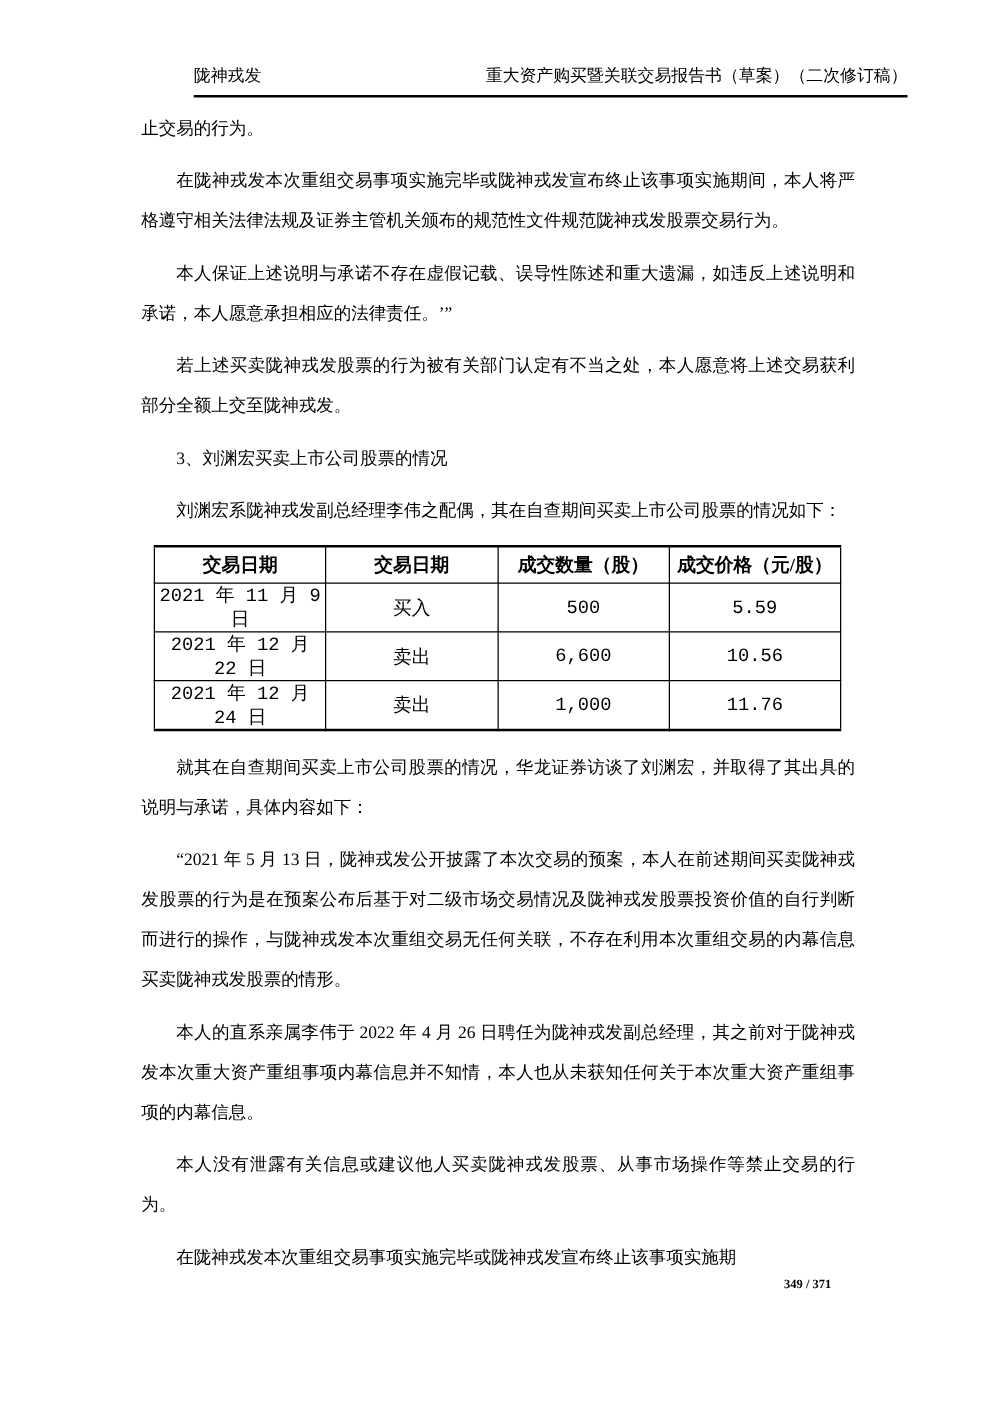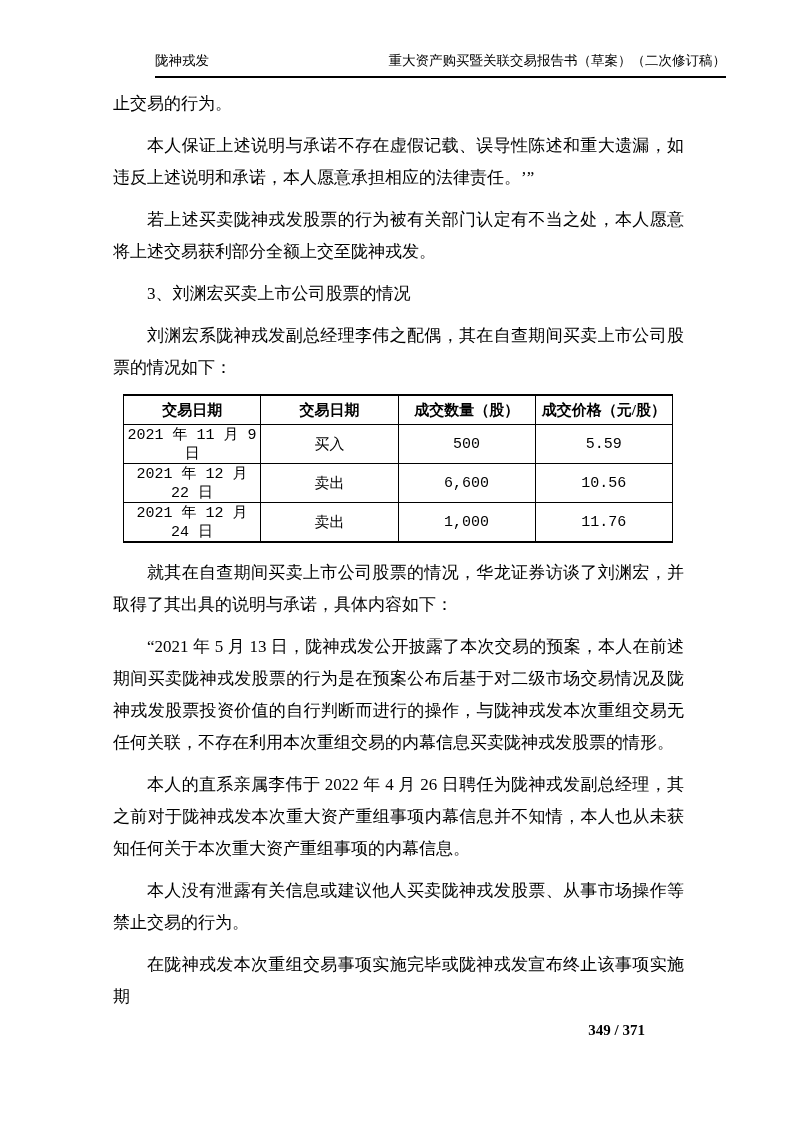--- a/index.html
+++ b/index.html
@@ -30,21 +30,21 @@
     padding-bottom: 6px;
     margin-left: 42px;
   }
   .content {
     position: absolute;
     top: 78px;
     left: 113px;
     width: 571px;
   }
   .content p {
-    font-size: 17px;
+    font-size: 14px;
     line-height: 32px;
     text-align: justify;
     text-justify: inter-character;
     margin: 10px 0;
     text-indent: 2em;
   }
   .content p.no-indent {
     text-indent: 0;
   }
   table.trades {
@@ -68,37 +68,38 @@
     font-weight: bold;
   }
   table.trades td {
     height: 23px;
     font-weight: normal;
     font-family: Liberation Mono, monospace;
   }
   .footer {
     position: absolute;
     top: 1022px;
-    right: 148px;
-    font-size: 15px;
+    right: 128px;
+    font-size: 10px;
     font-weight: bold;
   }
 </style>
 </head>
 <body>
 
 <div class="page">
 
   <div class="header">
     <span>陇神戎发</span>
     <span>重大资产购买暨关联交易报告书（草案）（二次修订稿）</span>
   </div>
 
   <div class="content">
     <p class="no-indent">止交易的行为。</p>
+    <p>在陇神戎发本次重组交易事项实施完毕或陇神戎发宣布终止该事项实施期间，本人将严格遵守相关法律法规及证券主管机关颁布的规范性文件规范陇神戎发股票交易行为。</p>
     <p>本人保证上述说明与承诺不存在虚假记载、误导性陈述和重大遗漏，如违反上述说明和承诺，本人愿意承担相应的法律责任。’”</p>
     <p>若上述买卖陇神戎发股票的行为被有关部门认定有不当之处，本人愿意将上述交易获利部分全额上交至陇神戎发。</p>
     <p>3、刘渊宏买卖上市公司股票的情况</p>
     <p>刘渊宏系陇神戎发副总经理李伟之配偶，其在自查期间买卖上市公司股票的情况如下：</p>
 
     <table class="trades">
       <thead>
         <tr>
           <th>交易日期</th>
           <th>交易日期</th>

